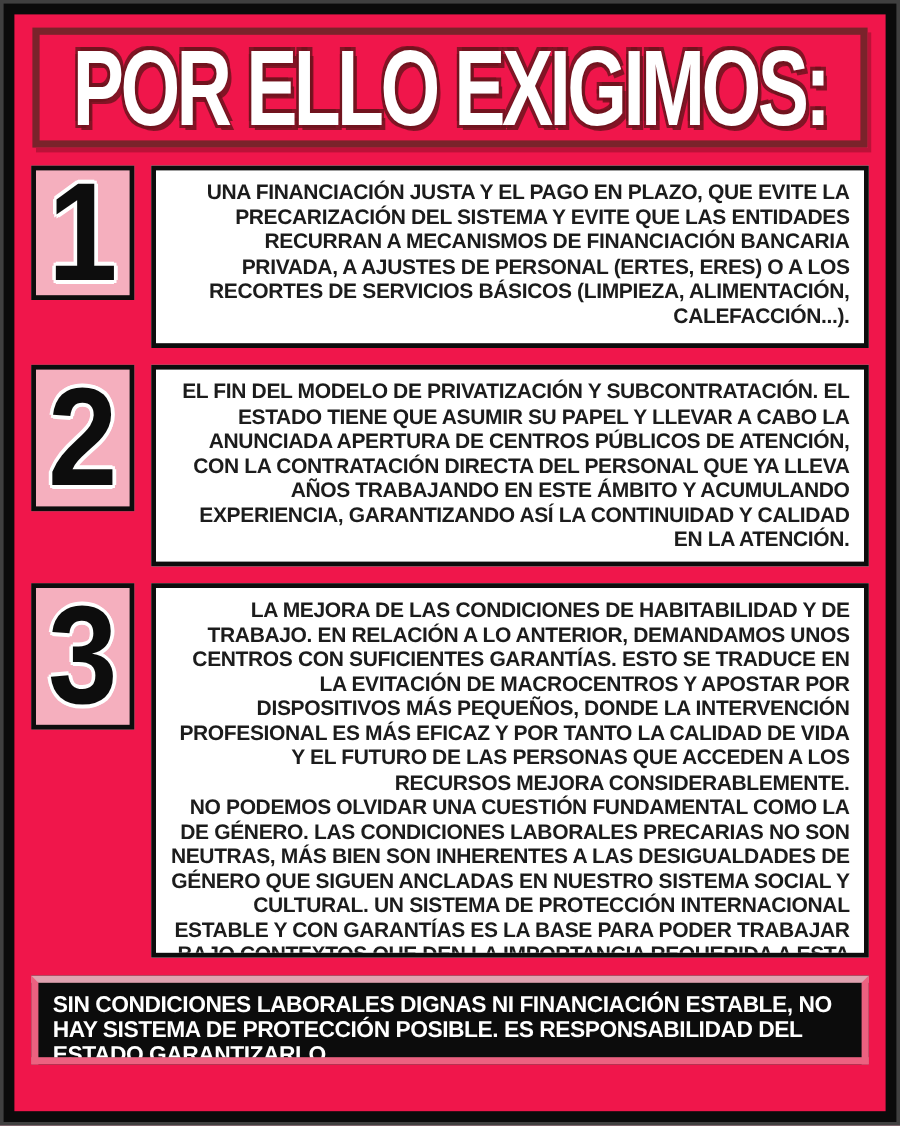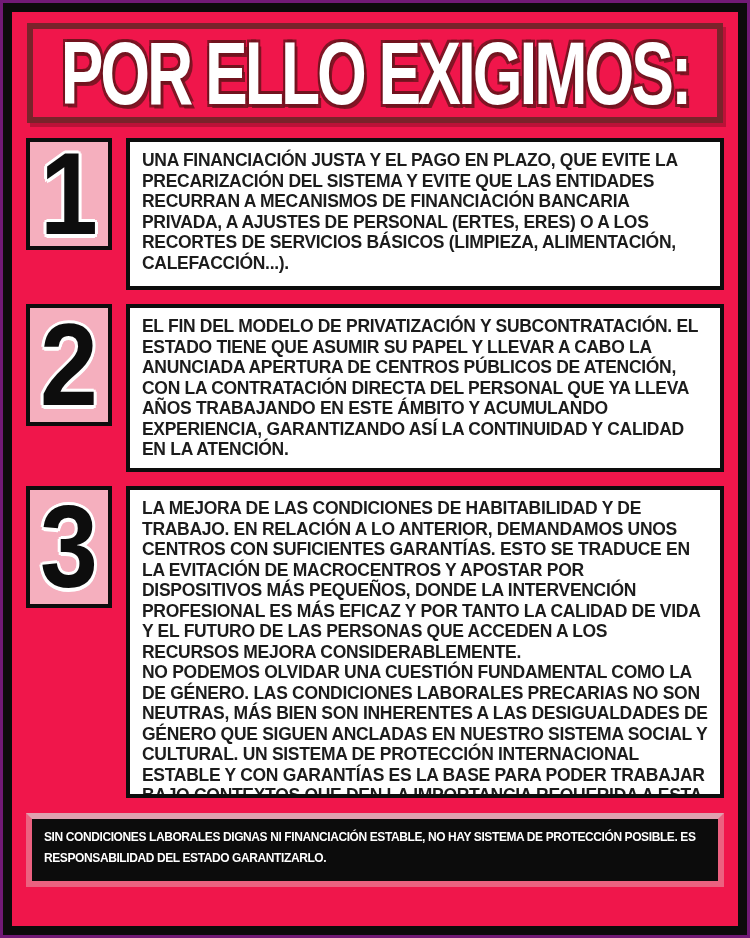--- a/index.html
+++ b/index.html
@@ -12,21 +12,21 @@
     --footer-bg-black:#0C0C0C;
     --box-white:#FFFFFF;
     --text-black:#1C1C1C;
     --title-white:#FFFFFF;
   }
   *{box-sizing:border-box;margin:0;padding:0;}
   html,body{margin:0;padding:0;background:#888;}
   body{font-family:"Liberation Sans",sans-serif;}
   .poster{
     width:750px;height:938px;
-    background:#701a75;
+    background:#404040;
     padding:3px;
     overflow:hidden;
   }
   .frame{
     width:100%;height:100%;
     background:var(--frame-black);
     padding:9px;
   }
   .bg{
     width:100%;height:100%;
@@ -85,20 +85,21 @@
     text-shadow:
       -3px 0 0 #fff, 3px 0 0 #fff, 0 -3px 0 #fff, 0 3px 0 #fff,
       -2px -2px 0 #fff, 2px -2px 0 #fff, -2px 2px 0 #fff, 2px 2px 0 #fff;
   }
   .text-box{
     flex:1;
     background:var(--box-white);
     border:4px solid #0D0D0D;
     padding:8px 12px;
     overflow:hidden;
+    text-align:right;
   }
   .box-1{height:152px;}
   .box-2{height:168px;}
   .box-3{height:312px;}
   .text-box p{
     font-weight:bold;
     font-size:17.5px;
     line-height:20.5px;
     letter-spacing:-0.3px;
     color:var(--text-black);
@@ -109,21 +110,21 @@
     margin-top:1px;
     height:74px;
     background:var(--footer-bg-black);
     border:6px solid var(--footer-border-pink);
     border-top-color:var(--footer-border-pink-light);
     padding:8px 12px;
     overflow:hidden;
   }
   .footer-box p{
     font-weight:bold;
-    font-size:12px;
+    font-size:19px;
     line-height:21px;
     letter-spacing:-0.4px;
     color:#FFFFFF;
     text-transform:uppercase;
   }
 </style>
 </head>
 <body>
 
 <div class="poster">

